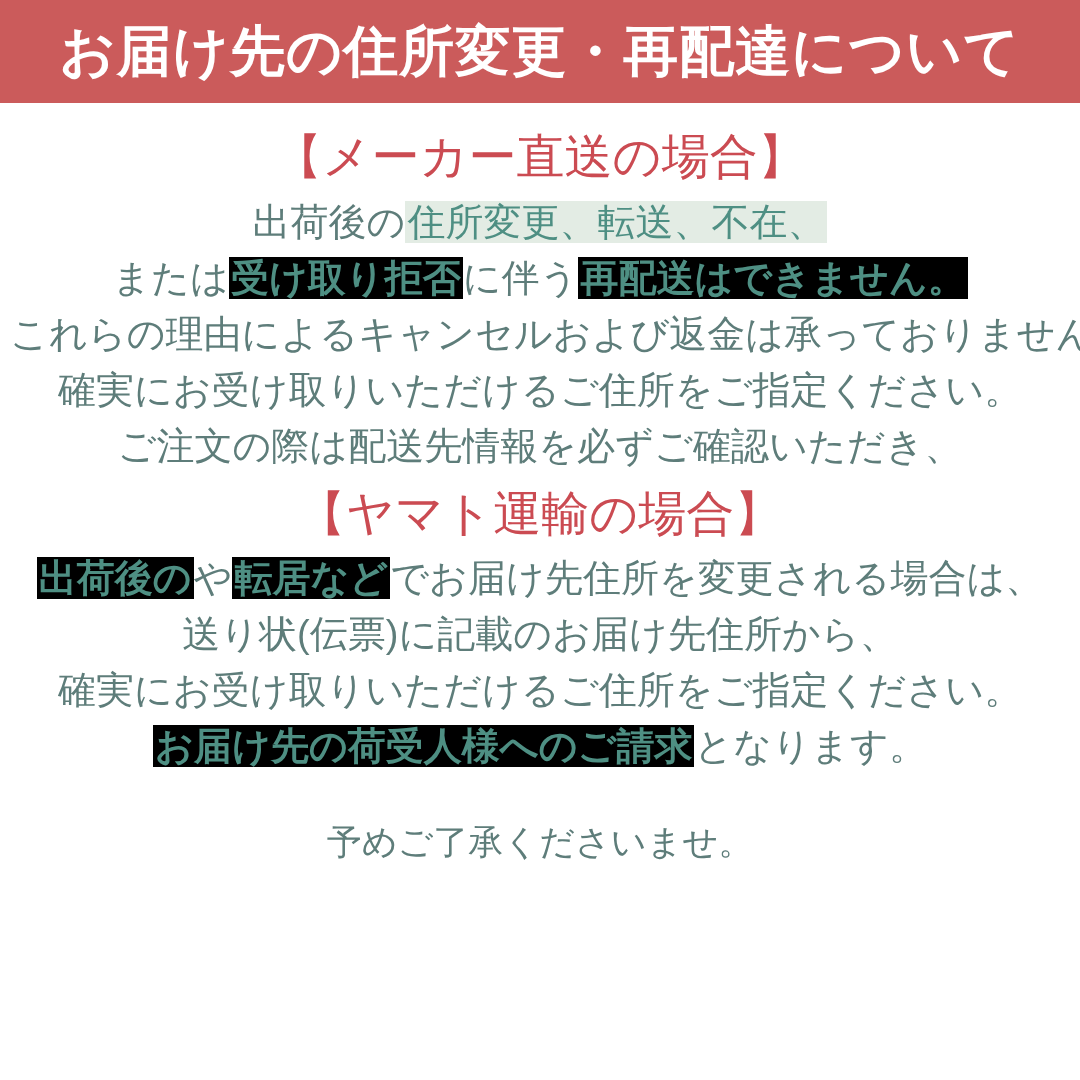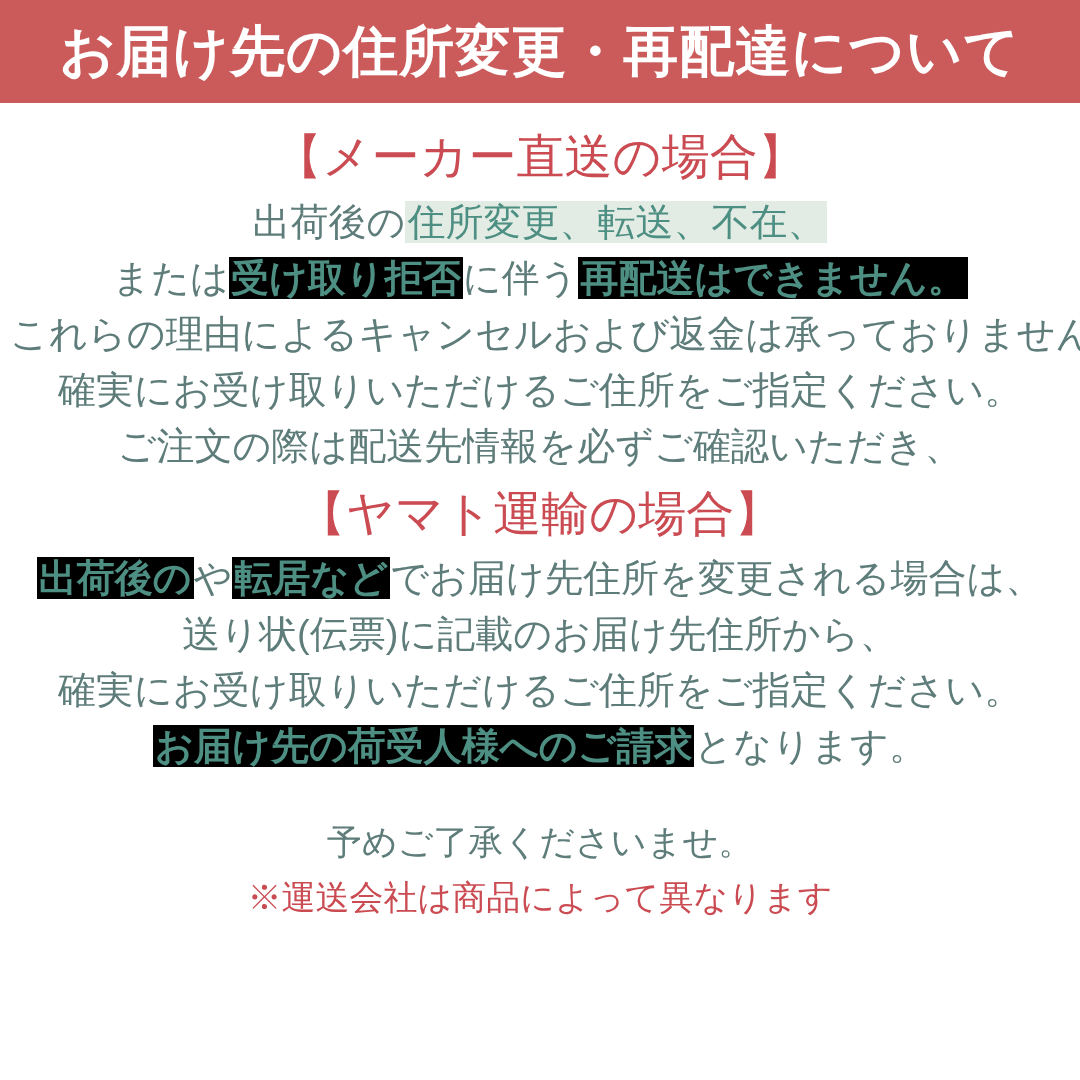--- a/index.html
+++ b/index.html
@@ -142,17 +142,16 @@
 
 
       <p class="line">
         <span class="hl-pink">お届け先の荷受人様へのご請求</span><span>となります。</span>
       </p>
 
       <p class="line small">
         <span>予めご了承くださいませ。</span>
       </p>
 
-      <p class="line note">※運送会社は商品によって異なります</p>
     </div>
 
   </div>
 </div>
 
 </body></html>

